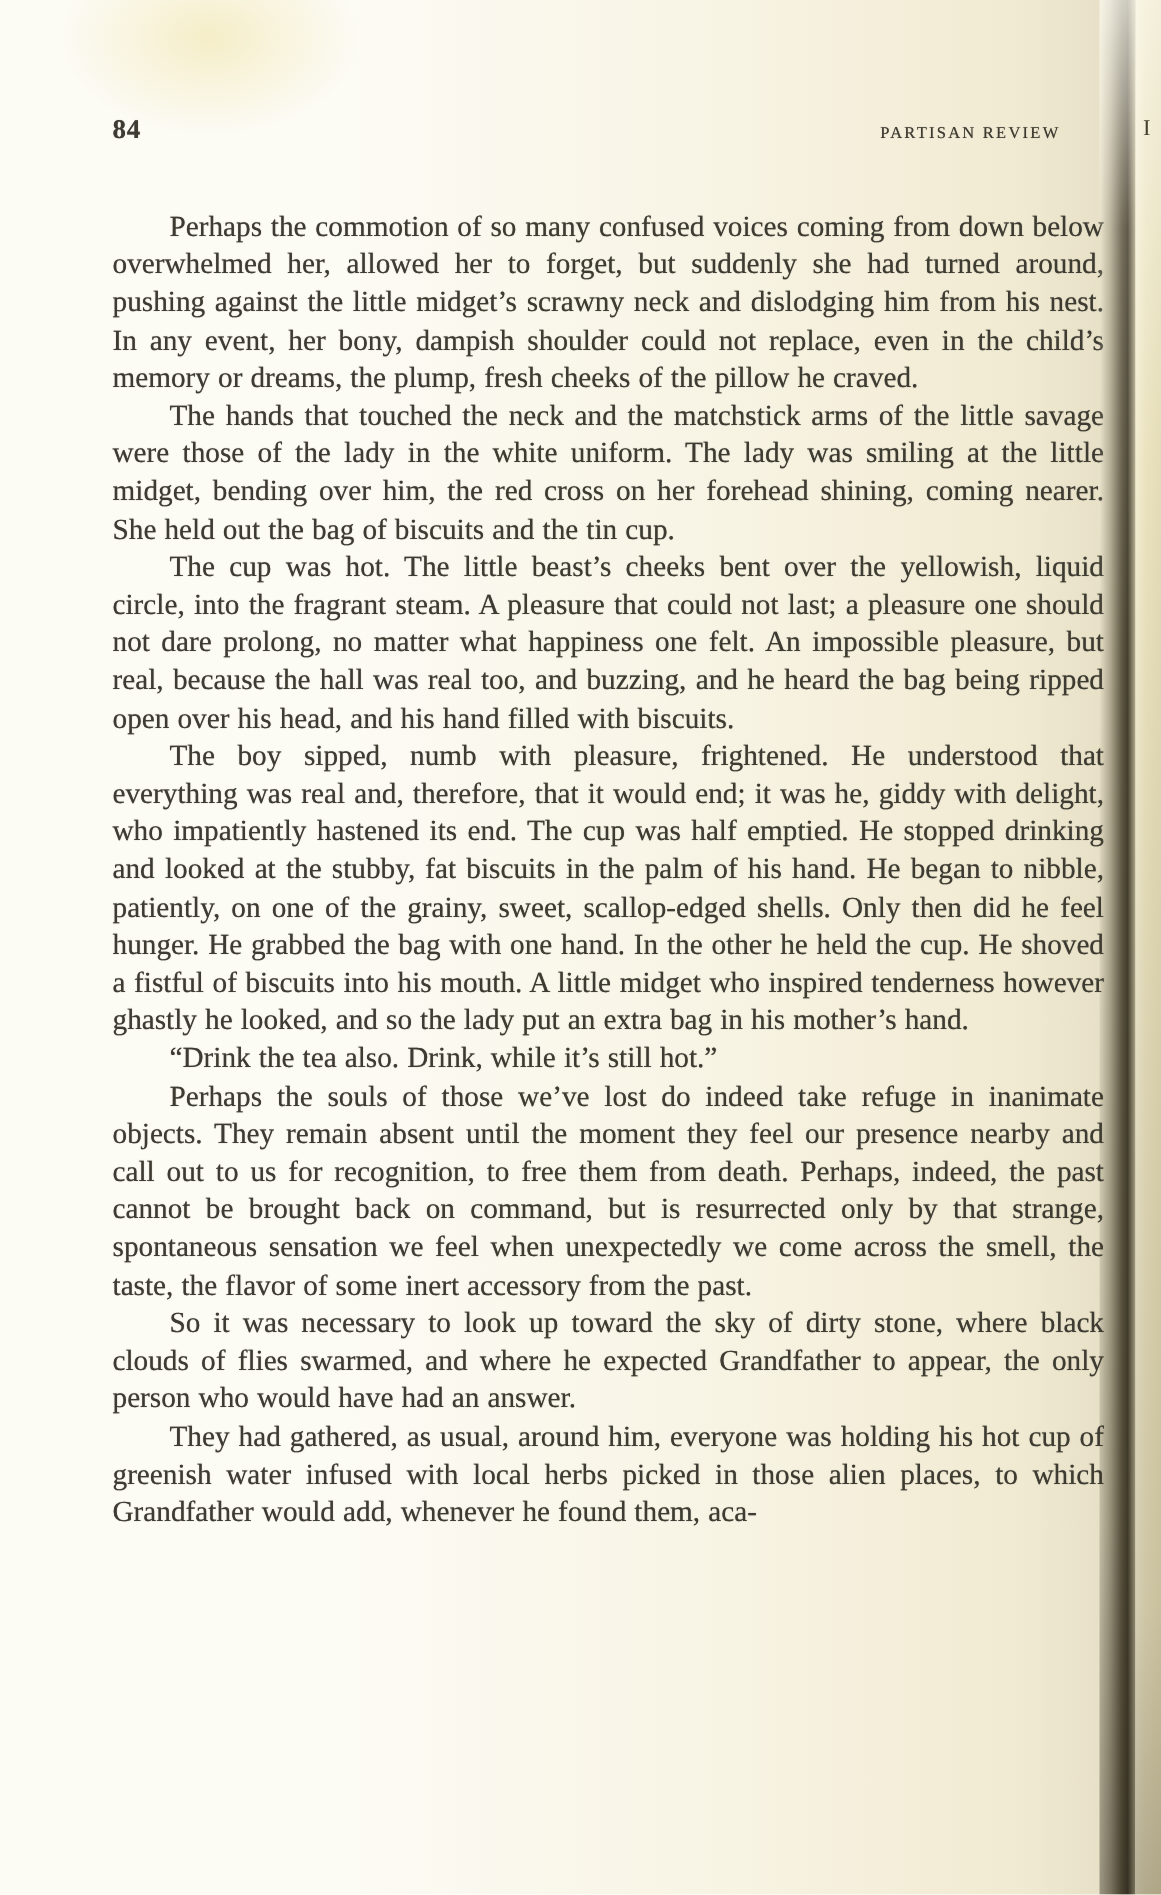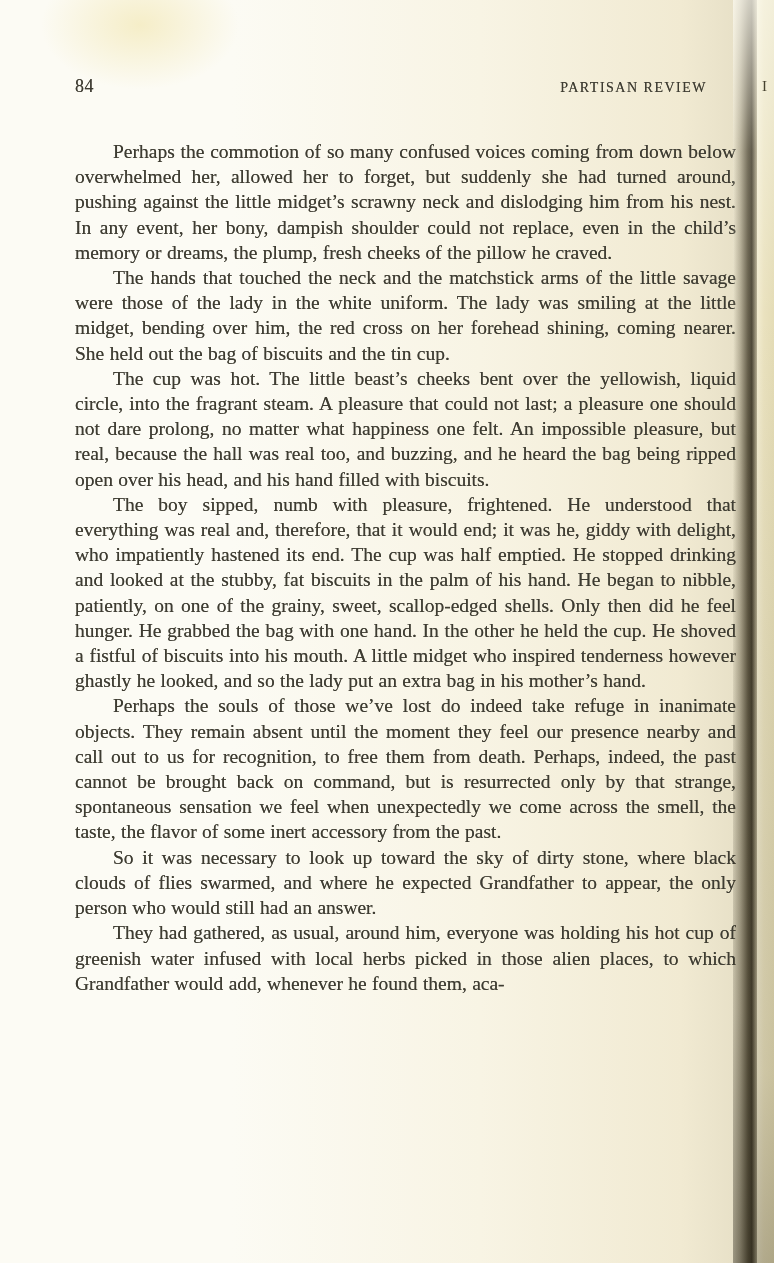--- a/index.html
+++ b/index.html
@@ -37,27 +37,27 @@
   .pagehead{
     position:absolute;
     left:75px;top:76px;
     width:632px;
     display:flex;
     justify-content:space-between;
     align-items:baseline;
     color:var(--ink);
   }
   .pagenum{
-    font-weight:normal;
+    font-weight:bold;
     font-size:18px;
     letter-spacing:0.5px;
     text-shadow:0 0 0.5px rgba(62,60,50,0.7);
   }
   .journal{
-    font-size:14px;
+    font-size:11px;
     letter-spacing:1.5px;
     text-shadow:0 0 0.5px rgba(62,60,50,0.7);
   }
   .bodytext{
     position:absolute;
     left:75px;top:139px;
     width:661px;
     color:var(--ink);
     font-size:19.5px;
     line-height:25.2px;
@@ -127,22 +127,23 @@
   <header class="pagehead">
     <span class="pagenum">84</span>
     <span class="journal">PARTISAN REVIEW</span>
   </header>
 
   <main class="bodytext">
     <p>Perhaps the commotion of so many confused voices coming from down below overwhelmed her, allowed her to forget, but suddenly she had turned around, pushing against the little midget’s scrawny neck and dislodging him from his nest. In any event, her bony, dampish shoulder could not replace, even in the child’s memory or dreams, the plump, fresh cheeks of the pillow he craved.</p>
     <p>The hands that touched the neck and the matchstick arms of the little savage were those of the lady in the white uniform. The lady was smiling at the little midget, bending over him, the red cross on her forehead shining, coming nearer. She held out the bag of biscuits and the tin cup.</p>
     <p>The cup was hot. The little beast’s cheeks bent over the yellowish, liquid circle, into the fragrant steam. A pleasure that could not last; a pleasure one should not dare prolong, no matter what happiness one felt. An impossible pleasure, but real, because the hall was real too, and buzzing, and he heard the bag being ripped open over his head, and his hand filled with biscuits.</p>
     <p>The boy sipped, numb with pleasure, frightened. He understood that everything was real and, therefore, that it would end; it was he, giddy with delight, who impatiently hastened its end. The cup was half emptied. He stopped drinking and looked at the stubby, fat biscuits in the palm of his hand. He began to nibble, patiently, on one of the grainy, sweet, scallop-edged shells. Only then did he feel hunger. He grabbed the bag with one hand. In the other he held the cup. He shoved a fistful of biscuits into his mouth. A little midget who inspired tenderness however ghastly he looked, and so the lady put an extra bag in his mother’s hand.</p>
+    <p>“Drink the tea also. Drink, while it’s still hot.”</p>
     <p>Perhaps the souls of those we’ve lost do indeed take refuge in inanimate objects. They remain absent until the moment they feel our presence nearby and call out to us for recognition, to free them from death. Perhaps, indeed, the past cannot be brought back on command, but is resurrected only by that strange, spontaneous sensation we feel when unexpectedly we come across the smell, the taste, the flavor of some inert accessory from the past.</p>
-    <p>So it was necessary to look up toward the sky of dirty stone, where black clouds of flies swarmed, and where he expected Grandfather to appear, the only person who would still had an answer.</p>
+    <p>So it was necessary to look up toward the sky of dirty stone, where black clouds of flies swarmed, and where he expected Grandfather to appear, the only person who would have had an answer.</p>
     <p>They had gathered, as usual, around him, everyone was holding his hot cup of greenish water infused with local herbs picked in those alien places, to which Grandfather would add, whenever he found them, aca-</p>
   </main>
 
   <div class="spine"></div>
   <div class="spine-tone"></div>
 
   <div class="next-page-edge">
     <span class="fragment">I</span>
   </div>
 

